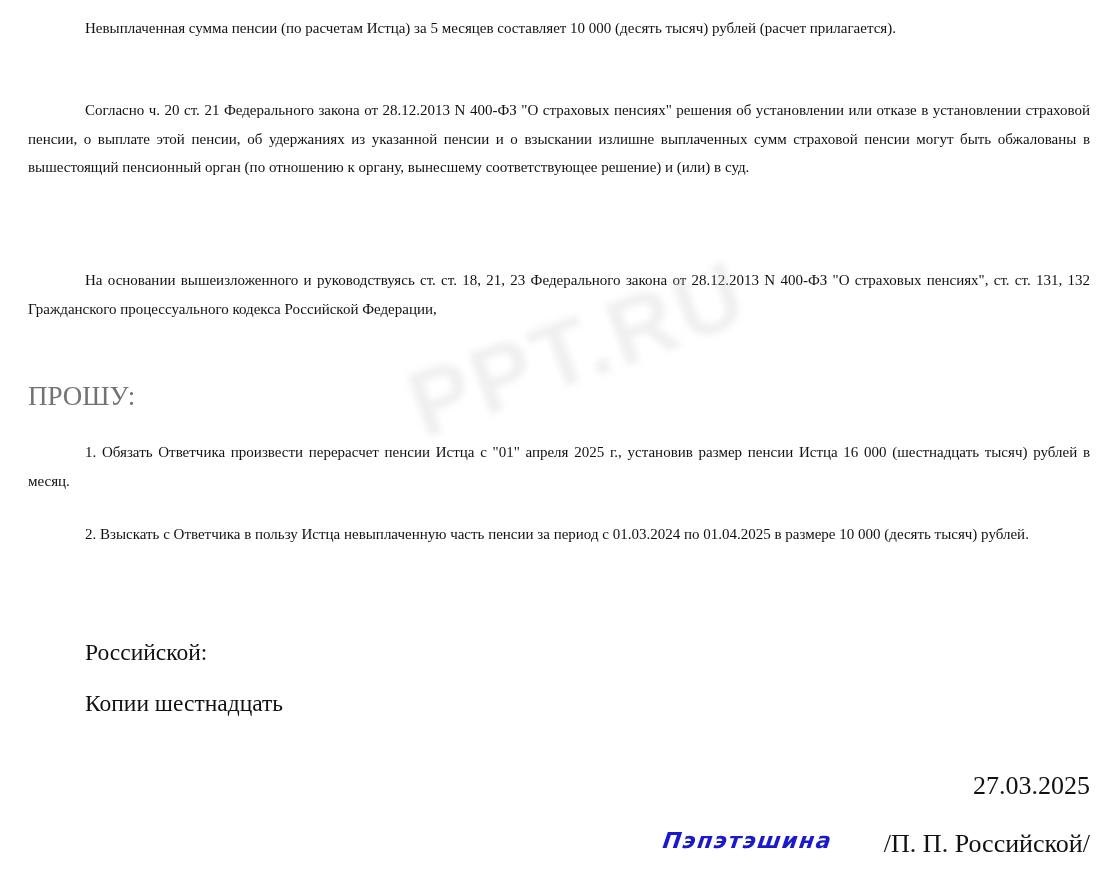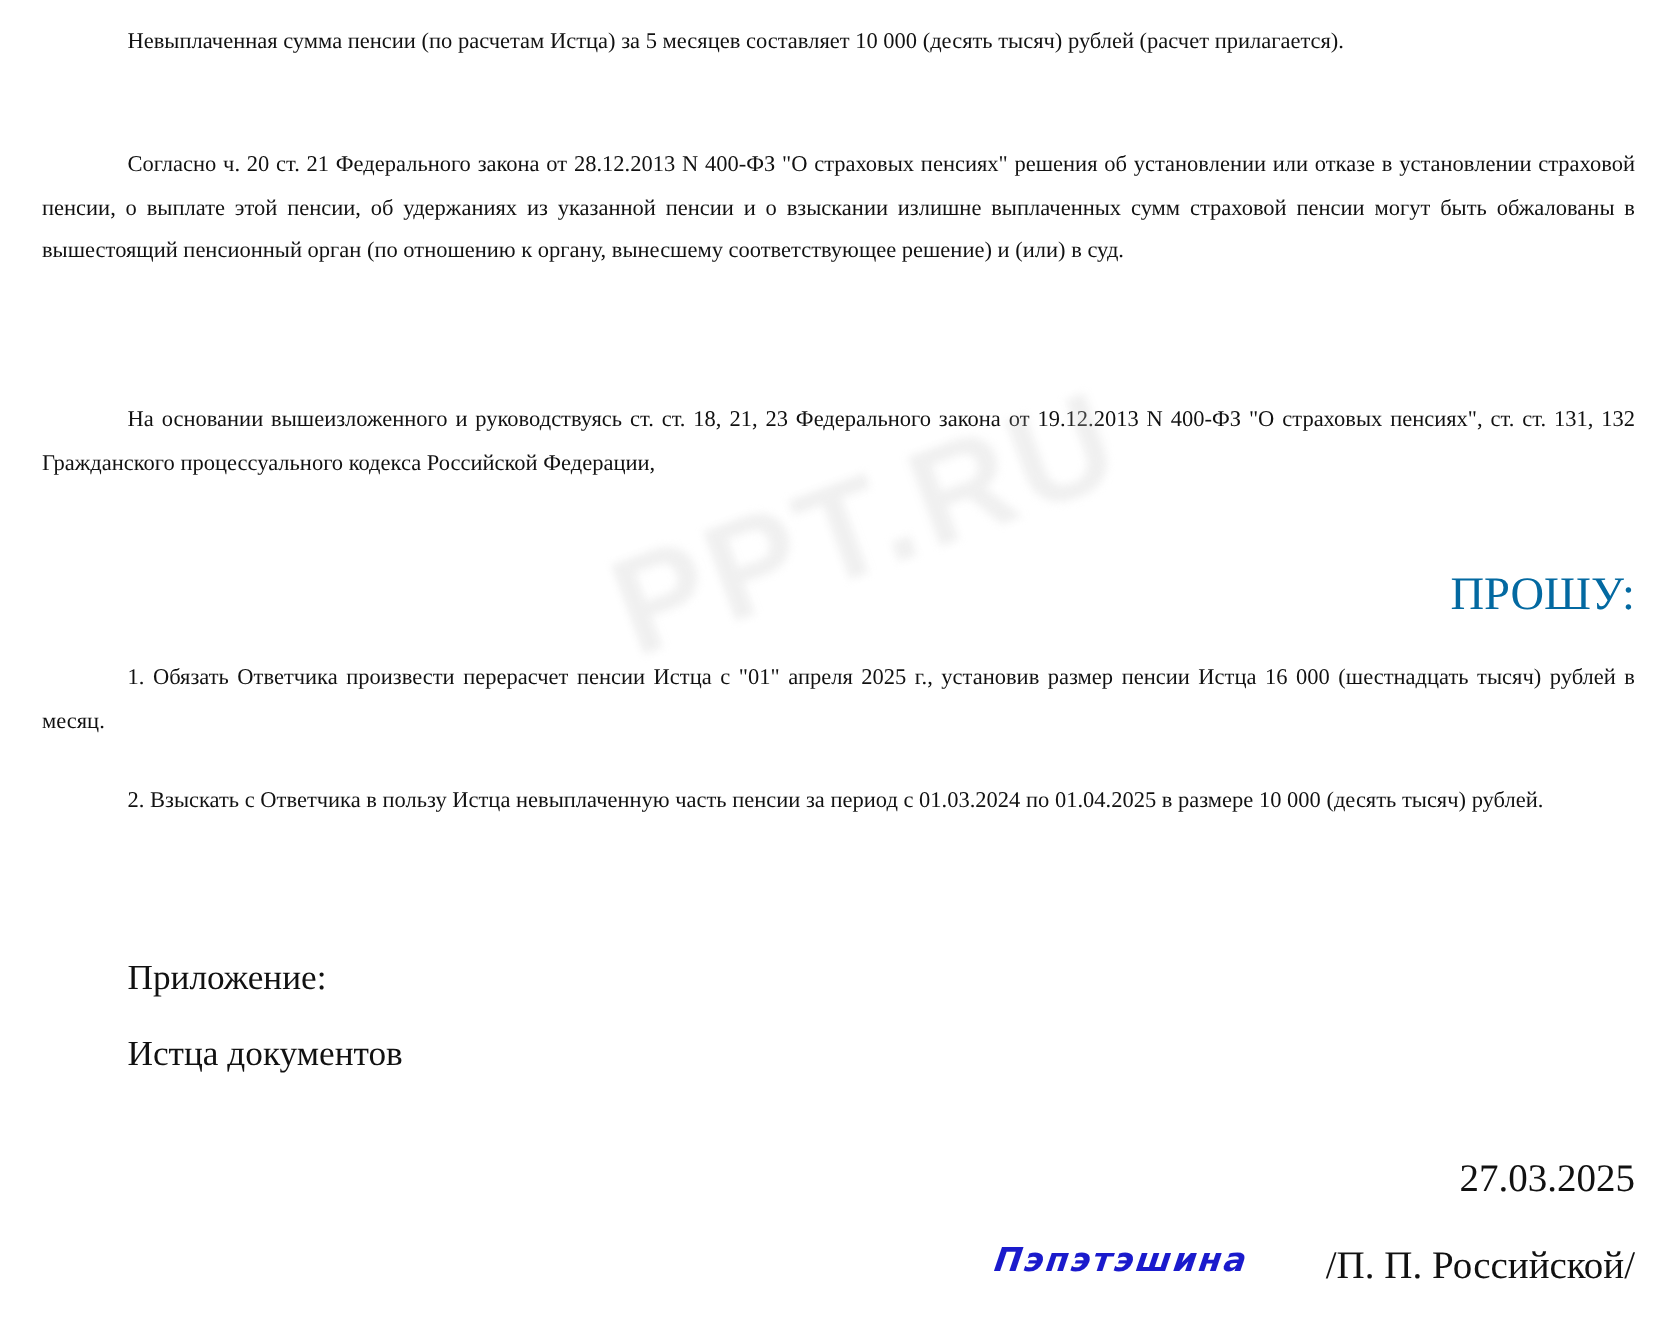--- a/index.html
+++ b/index.html
@@ -30,25 +30,25 @@
       text-align: justify;
       text-align-last: left;
       text-indent: 57px;
       margin: 0;
       letter-spacing: 0;
     }
     .center-heading {
       position: absolute;
       left: 0;
       width: 1062px;
-      text-align: right;
-      font-size: 31px;
+      text-align: left;
+      font-size: 27px;
       line-height: 28px;
       margin: 0;
-      color: #0369a1;
+      color: #737373;
     }
     .plain {
       position: absolute;
       left: 57px;
       font-size: 23.5px;
       line-height: 28px;
       margin: 0;
       white-space: nowrap;
     }
     .right {
@@ -91,31 +91,31 @@
   </style>
 </head>
 <body>
 
 <div class="page">
 
   <p class="para" style="top:14px;">Невыплаченная сумма пенсии (по расчетам Истца) за 5 месяцев составляет 10 000 (десять тысяч) рублей (расчет прилагается).</p>
 
   <p class="para" style="top:96px;">Согласно ч. 20 ст. 21 Федерального закона от 28.12.2013 N 400-ФЗ "О страховых пенсиях" решения об установлении или отказе в установлении страховой пенсии, о выплате этой пенсии, об удержаниях из указанной пенсии и о взыскании излишне выплаченных сумм страховой пенсии могут быть обжалованы в вышестоящий пенсионный орган (по отношению к органу, вынесшему соответствующее решение) и (или) в суд.</p>
 
-  <p class="para" style="top:266px;">На основании вышеизложенного и руководствуясь ст. ст. 18, 21, 23 Федерального закона от 19.12.2013 N 400-ФЗ "О страховых пенсиях", ст. ст. 131, 132 Гражданского процессуального кодекса Российской Федерации,</p>
+  <p class="para" style="top:266px;">На основании вышеизложенного и руководствуясь ст. ст. 18, 21, 23 Федерального закона от 28.12.2013 N 400-ФЗ "О страховых пенсиях", ст. ст. 131, 132 Гражданского процессуального кодекса Российской Федерации,</p>
 
   <p class="center-heading" style="top:382px;">ПРОШУ:</p>
 
   <p class="para" style="top:438px;">1. Обязать Ответчика произвести перерасчет пенсии Истца с "01" апреля 2025 г., установив размер пенсии Истца 16 000 (шестнадцать тысяч) рублей в месяц.</p>
 
   <p class="para" style="top:520px;">2. Взыскать с Ответчика в пользу Истца невыплаченную часть пенсии за период с 01.03.2024 по 01.04.2025 в размере 10 000 (десять тысяч) рублей.</p>
 
-  <p class="plain" style="top:638px;">Приложение:</p>
+  <p class="plain" style="top:638px;">Российской:</p>
 
-  <p class="plain" style="top:689px;">Истца документов</p>
+  <p class="plain" style="top:689px;">Копии шестнадцать</p>
 
   <p class="right" style="top:772px;">27.03.2025</p>
 
   <p class="right" style="top:830px;">/П. П. Российской/</p>
 
   <div class="signature">Пэпэтэшина</div>
 </div>
 
 <div class="watermark">PPT.RU</div>
 

